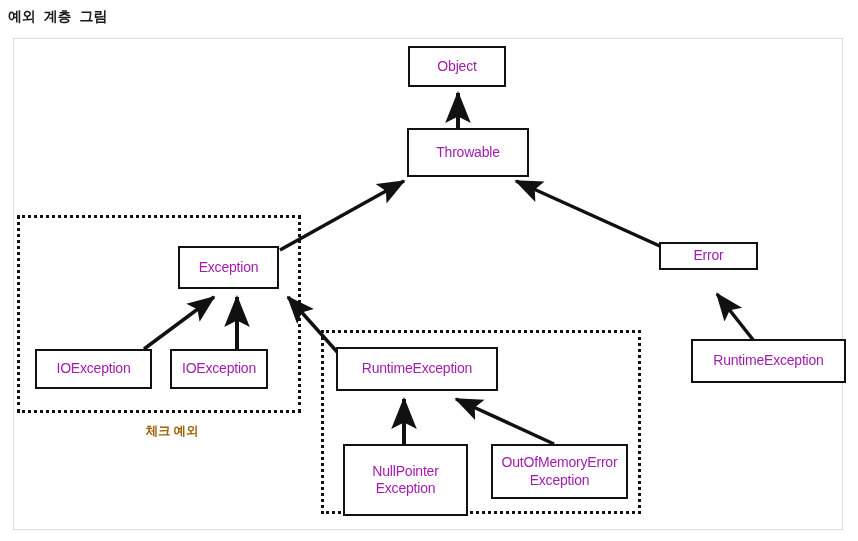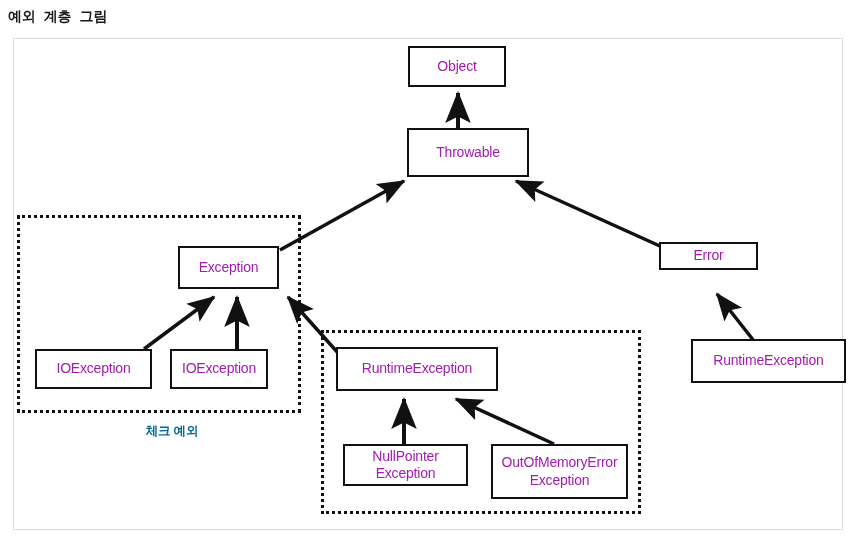--- a/index.html
+++ b/index.html
@@ -59,21 +59,21 @@
   .group-box {
     position: absolute;
     box-sizing: border-box;
     border: 3px dotted #111111;
     background: transparent;
   }
   .group-label {
     position: absolute;
     font-size: 12.5px;
     font-weight: bold;
-    color: #0369a1;
+    color: #a16207;
     text-align: center;
     white-space: nowrap;
     letter-spacing: -0.2px;
   }
 </style>
 </head>
 <body>
 
 <div id="page-title">예외 계층 그림</div>
 
@@ -135,21 +135,21 @@
   </div>
 
   <div class="node-box" style="left:322px; top:308px; width:162px; height:44px;">
     <span>RuntimeException</span>
   </div>
 
   <div class="node-box" style="left:677px; top:300px; width:155px; height:44px;">
     <span>RuntimeException</span>
   </div>
 
-  <div class="node-box two-line" style="left:329px; top:405px; width:125px; height:42px;">
+  <div class="node-box two-line" style="left:329px; top:405px; width:125px; height:72px;">
     <span style="white-space:pre-line;">NullPointer
 Exception</span>
   </div>
 
   <div class="node-box two-line" style="left:477px; top:405px; width:137px; height:55px;">
     <span style="white-space:pre-line;">OutOfMemoryError
 Exception</span>
   </div>
 
 </div>

